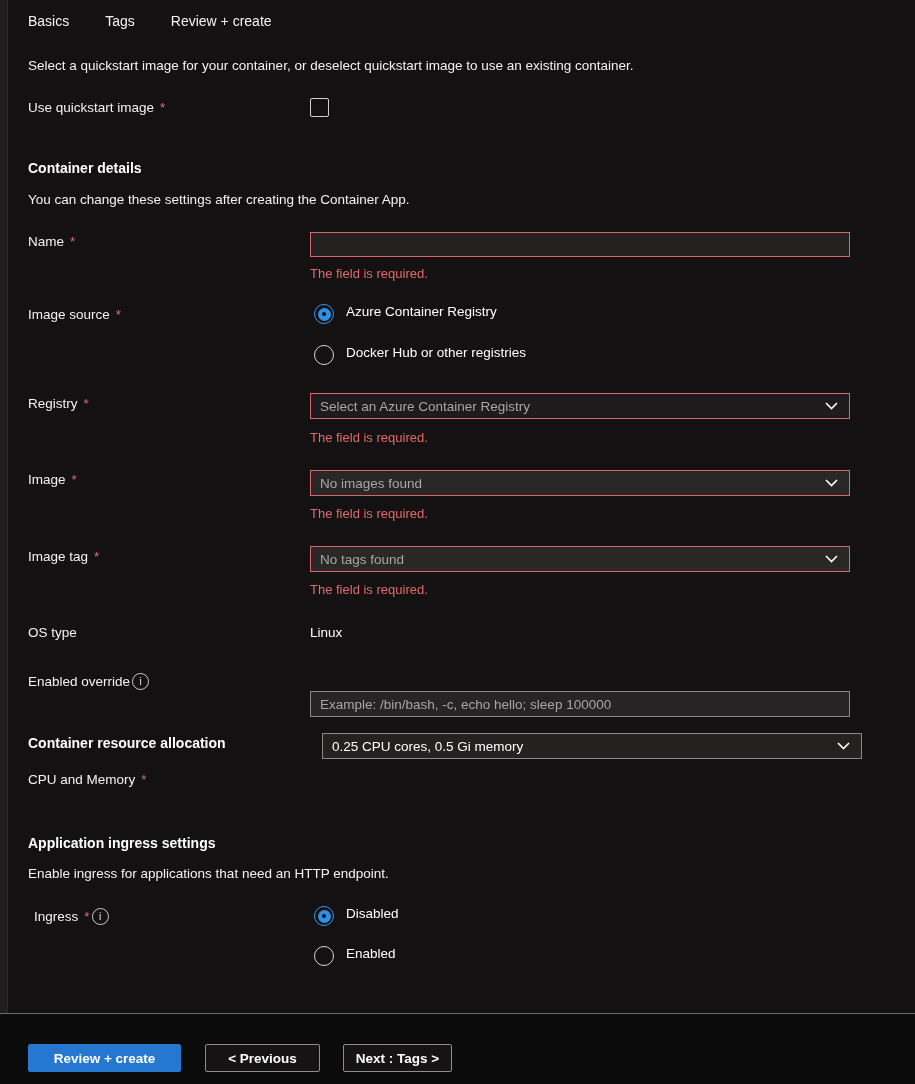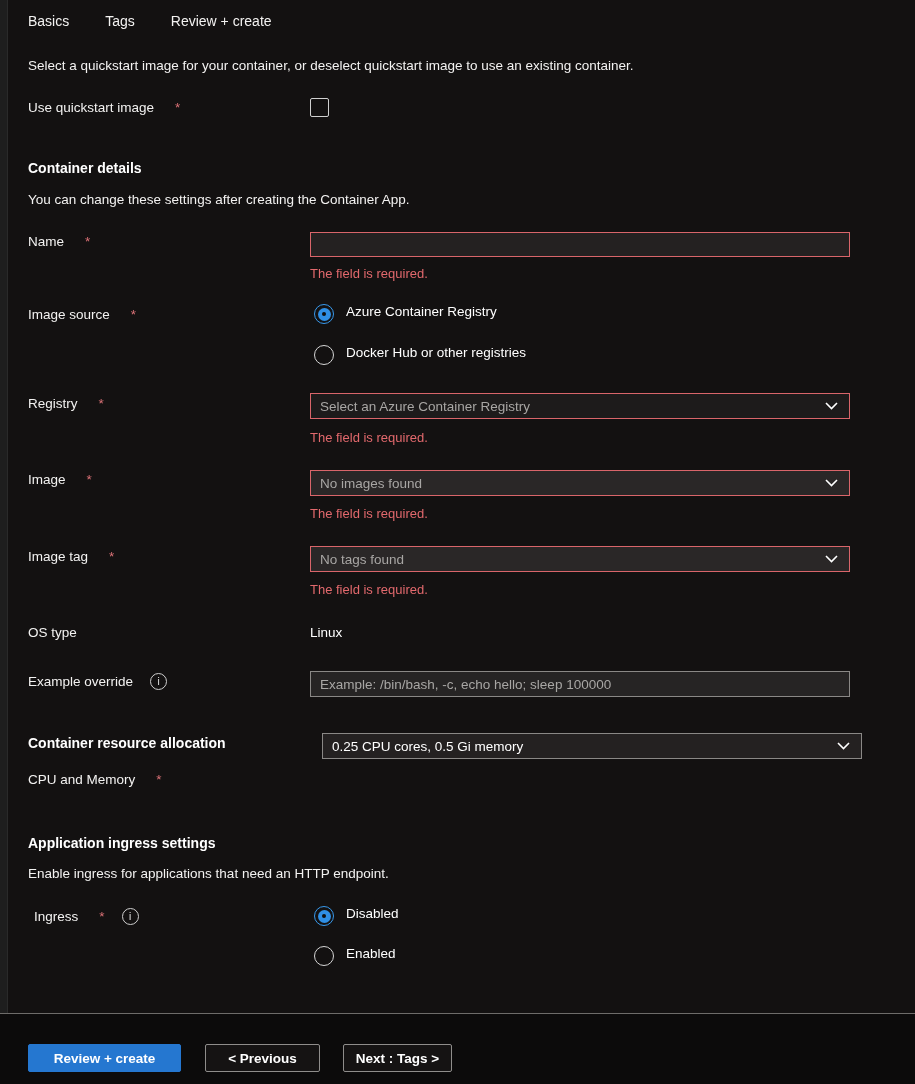--- a/index.html
+++ b/index.html
@@ -22,21 +22,21 @@
 
   
   .tabbar{position:absolute;left:28px;top:0;display:flex;gap:36px;align-items:flex-start;}
   .tab{position:relative;padding:13px 0 9px 0;font-size:14px;color:#f3f2f1;cursor:pointer;border-bottom:3px solid transparent;}
   .tab.active{font-weight:bold;padding-right:18px;border-bottom:3px solid var(--tab-underline);}
   .dirty-dot{position:absolute;right:0;top:9px;width:9px;height:9px;border-radius:50%;background:var(--dirty-dot);}
 
   
   .desc{position:absolute;left:28px;color:#f3f2f1;}
   .heading{position:absolute;left:28px;font-weight:bold;font-size:14px;color:#ffffff;}
-  .flabel{position:absolute;left:28px;color:#f3f2f1;display:flex;align-items:center;gap:17px;}
+  .flabel{position:absolute;left:28px;color:#f3f2f1;display:flex;align-items:center;gap:2px;}
   .req{color:#dc7277;margin-left:4px;}
 
   
   .fcol{position:absolute;left:310px;width:540px;box-sizing:border-box;}
   .text-input{height:25px;background:#242121;border:1px solid #8a8886;display:flex;align-items:center;padding:0 9px;box-sizing:border-box;width:540px;}
   .select{height:26px;border:1px solid #8a8886;display:flex;align-items:center;justify-content:space-between;padding:0 11px 0 9px;box-sizing:border-box;width:540px;background:#242121;cursor:pointer;}
   .select.err,.text-input.err{border-color:var(--error-border);}
   .bg-darker{background:#1d1b1b;}
   .bg-lighter{background:#2a2727;gap:8px;}
   .placeholder{color:#a8a6a4;}
@@ -154,25 +154,25 @@
   </div>
 </div>
 <div class="error-text" style="top:582px;">The field is required.</div>
 
 <div class="flabel" style="top:625px;">OS type</div>
 <div class="fcol" style="top:625px;">
   <span>Linux</span>
 </div>
 
 <div class="flabel" style="top:673px;">
-  <span>Example override</span>
+  <span>Enabled override</span>
   <span class="info">i</span>
 </div>
 <div class="fcol" style="top:671px;">
-  <div class="text-input" style="height:26px;background:#262424;">
+  <div class="text-input" style="height:26px;background:#262424;margin-top:20px;">
     <span class="placeholder">Example: /bin/bash, -c, echo hello; sleep 100000</span>
   </div>
 </div>
 
 <div class="heading" style="top:735px;">Container resource allocation</div>
 
 <div class="flabel" style="top:772px;">
   <span>CPU and Memory</span>
     <span class="req">*</span>
 </div>

